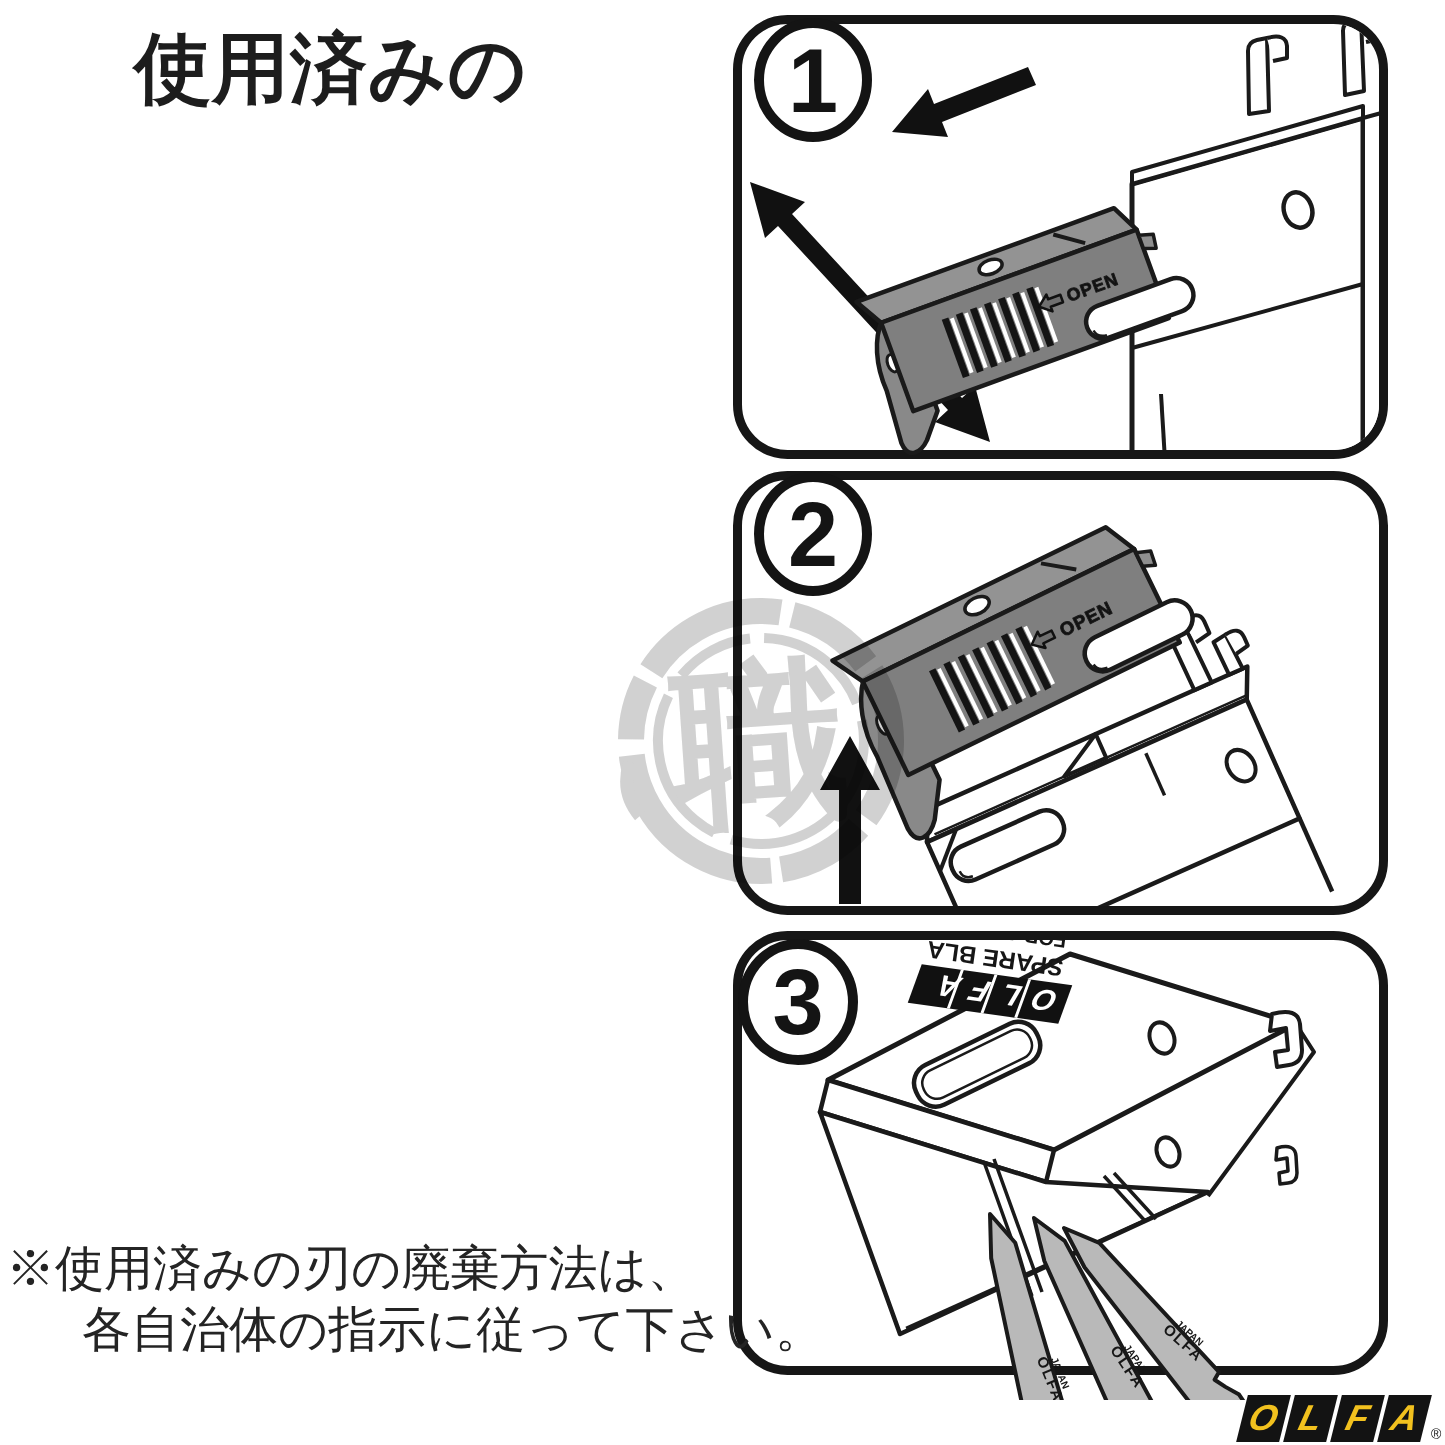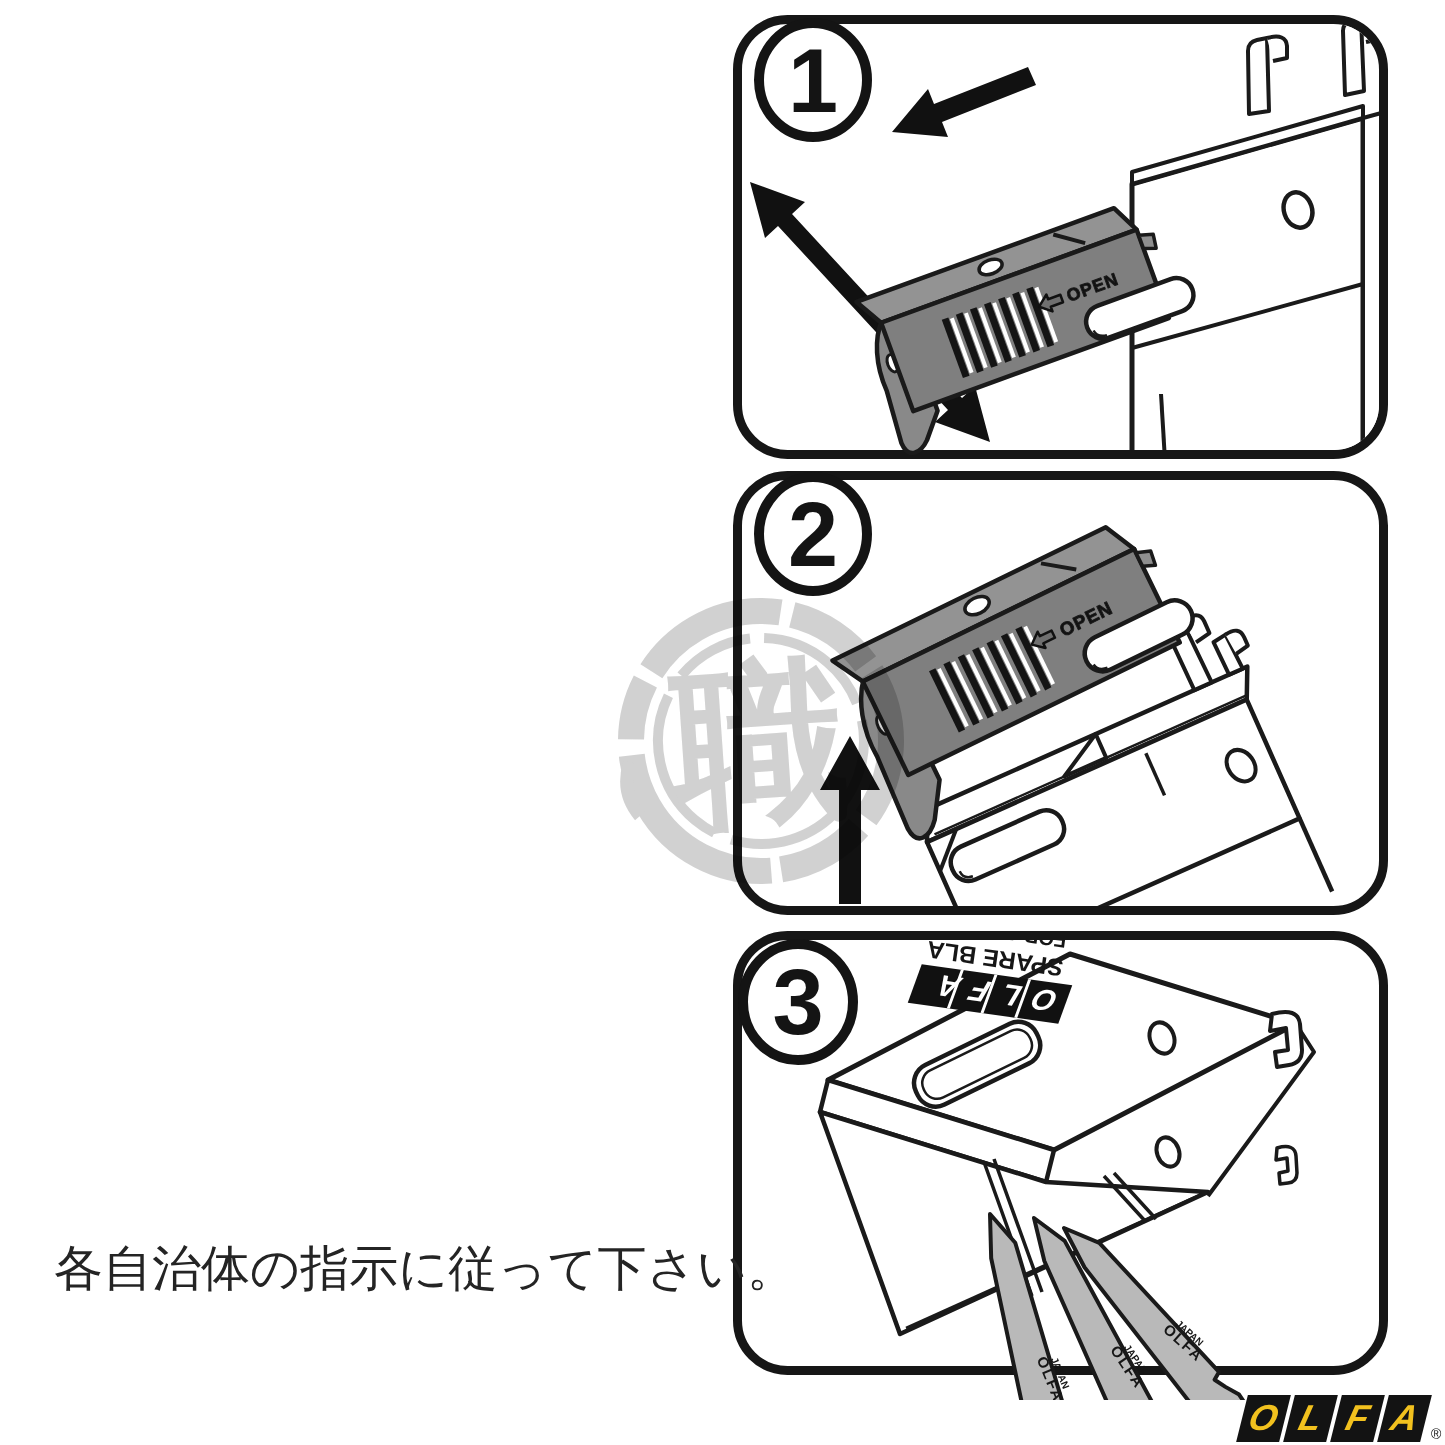--- a/index.html
+++ b/index.html
@@ -9,21 +9,21 @@
   }
   .title{
     position:absolute;left:134px;top:22px;
     font-size:77px;font-weight:bold;color:#1d1d1d;
     line-height:1.21;letter-spacing:1px;white-space:nowrap;
   }
   .note{
     position:absolute;left:6px;top:1238px;
     font-size:49px;color:#242424;line-height:1.24;white-space:nowrap;
   }
-  .note .line2{margin-left:48px;}
+  .note .line2{margin-left:76px;}
   .panel{position:absolute;left:732px;}
   #panel1{top:14px;}
   #panel2{top:470px;}
   #panel3{top:930px;}
   .watermark{
     position:absolute;left:596px;top:576px;width:330px;height:330px;
     opacity:0.8;mix-blend-mode:multiply;pointer-events:none;
   }
   .olfa-logo{
     position:absolute;left:1242px;top:1394px;height:48px;
@@ -38,20 +38,21 @@
     color:#f2c11e;font-size:36px;font-weight:bold;font-style:italic;
     line-height:1;transform:translateY(-1px);
   }
   .olfa-reg{font-size:14px;color:#111;margin-left:1px;line-height:1;padding-bottom:1px;}
   svg text{font-family:"Liberation Sans", sans-serif;}
 </style>
 </head>
 <body>
 
 <div class="title">
+  <div>使用済みの</div>
 </div>
 
 <svg id="panel1" class="panel" width="657" height="446" viewBox="0 0 657 446">
   <defs>
     <clipPath id="p1clip">
         <rect x="10" y="10" width="637" height="426" rx="45"></rect>
       </clipPath>
   </defs>
   <rect x="5.5" y="5.5" width="646" height="435" rx="50" fill="#ffffff" stroke="#161616" stroke-width="9"></rect>
 
@@ -231,20 +232,21 @@
 </svg>
 
 <svg class="watermark" viewBox="0 0 330 330">
   <circle cx="165" cy="165" r="130" fill="none" stroke="#c6c6c6" stroke-width="26" stroke-dasharray="150 12 90 10 200 16 60 12" transform="rotate(-30 165 165)"></circle>
   <circle cx="165" cy="165" r="103" fill="none" stroke="#c6c6c6" stroke-width="10" stroke-dasharray="120 18 160 24 80 14" transform="rotate(40 165 165)"></circle>
   <path d="M34,186 Q24,216 44,240" fill="none" stroke="#c6c6c6" stroke-width="13"></path>
   <text x="165" y="228" font-size="175" font-weight="bold" text-anchor="middle" fill="#c6c6c6" transform="rotate(-4 165 165)">職</text>
 </svg>
 
 <div class="note">
+  <div>※使用済みの刃の廃棄方法は、</div>
   <div class="line2">各自治体の指示に従って下さい。</div>
 </div>
 
 <div class="olfa-logo">
   <div class="olfa-tile">
     <span class="olfa-letter">O</span>
   </div>
   <div class="olfa-tile">
     <span class="olfa-letter">L</span>
   </div>

